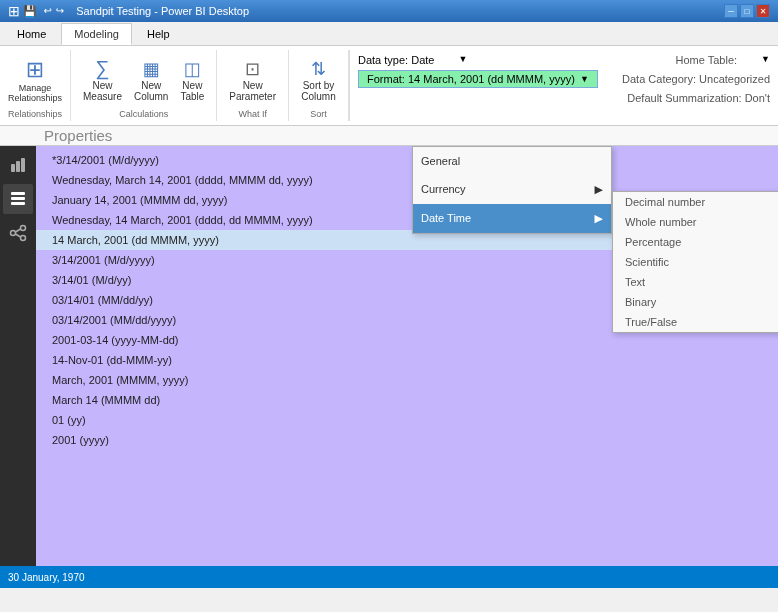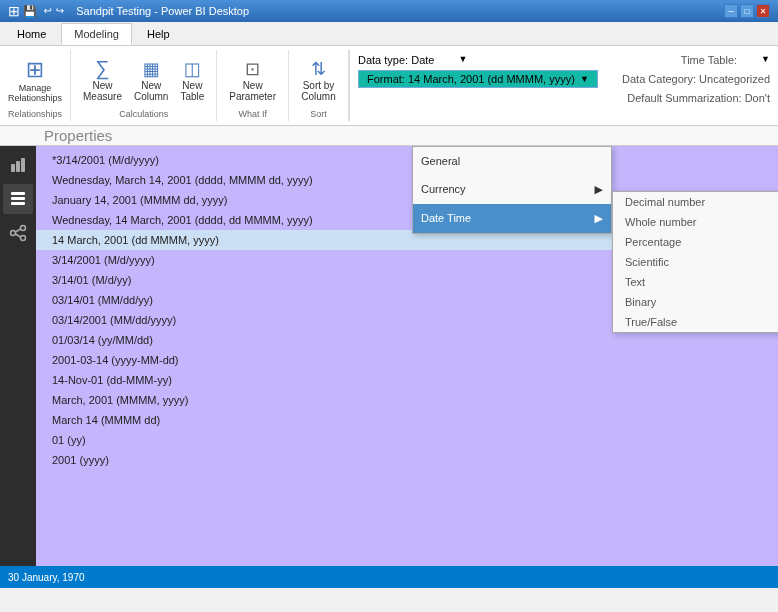--- a/index.html
+++ b/index.html
@@ -242,25 +242,25 @@
       </div>
     </div>
     <div class="ribbon-group-label">Sort</div>
   </div>
 
   <div style="flex:1; display:flex; flex-direction:column; padding: 4px 8px; border-left: 1px solid #ddd;">
     <div style="display:flex; align-items:flex-start; gap:24px; margin-bottom:4px;">
       <span style="font-size:11px;">Data type: Date</span>
       <span style="font-size:9px; cursor:pointer;">▼</span>
       <div style="flex:1;"></div>
-      <span style="font-size:11px; color:#555;">Time Table:</span>
+      <span style="font-size:11px; color:#555;">Home Table:</span>
       <span style="font-size:9px; cursor:pointer;">▼</span>
     </div>
     <div style="display:flex; align-items:center; gap:8px; margin-bottom:4px;">
-      <div style="background:#14b8a6; border:1px solid #7aabdc; padding:2px 8px; font-size:11px; cursor:pointer; min-width:240px; display:flex; align-items:center; justify-content:space-between;">
+      <div style="background:#86efac; border:1px solid #7aabdc; padding:2px 8px; font-size:11px; cursor:pointer; min-width:240px; display:flex; align-items:center; justify-content:space-between;">
         <span>Format: 14 March, 2001 (dd MMMM, yyyy)</span>
         <span style="font-size:9px;">▼</span>
       </div>
       <div style="flex:1;"></div>
       <span style="font-size:11px; color:#555;">Data Category: Uncategorized</span>
     </div>
     <div style="display:flex; align-items:center; gap:8px;">
       <div style="flex:1;"></div>
       <span style="font-size:11px; color:#555;">Default Summarization: Don't</span>
     </div>
@@ -304,21 +304,20 @@
     <div class="date-list" id="date-list">
     <div class="date-item">*3/14/2001 (M/d/yyyy)</div>
         <div class="date-item">Wednesday, March 14, 2001 (dddd, MMMM dd, yyyy)</div>
         <div class="date-item">January 14, 2001 (MMMM dd, yyyy)</div>
         <div class="date-item">Wednesday, 14 March, 2001 (dddd, dd MMMM, yyyy)</div>
         <div class="date-item selected">14 March, 2001 (dd MMMM, yyyy)</div>
         <div class="date-item">3/14/2001 (M/d/yyyy)</div>
         <div class="date-item">3/14/01 (M/d/yy)</div>
         <div class="date-item">03/14/01 (MM/dd/yy)</div>
         <div class="date-item">03/14/2001 (MM/dd/yyyy)</div>
-        <div class="date-item">01/03/14 (yy/MM/dd)</div>
         <div class="date-item">2001-03-14 (yyyy-MM-dd)</div>
         <div class="date-item">14-Nov-01 (dd-MMM-yy)</div>
         <div class="date-item">March, 2001 (MMMM, yyyy)</div>
         <div class="date-item">March 14 (MMMM dd)</div>
         <div class="date-item">01 (yy)</div>
         <div class="date-item">2001 (yyyy)</div>
       </div>
 
     <div style="position:absolute; top:0; left:0; right:0; bottom:0; pointer-events:none; z-index:50;">
 

